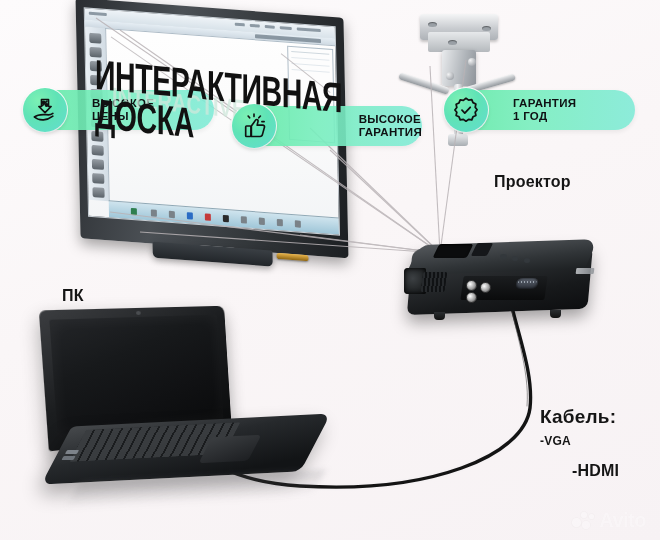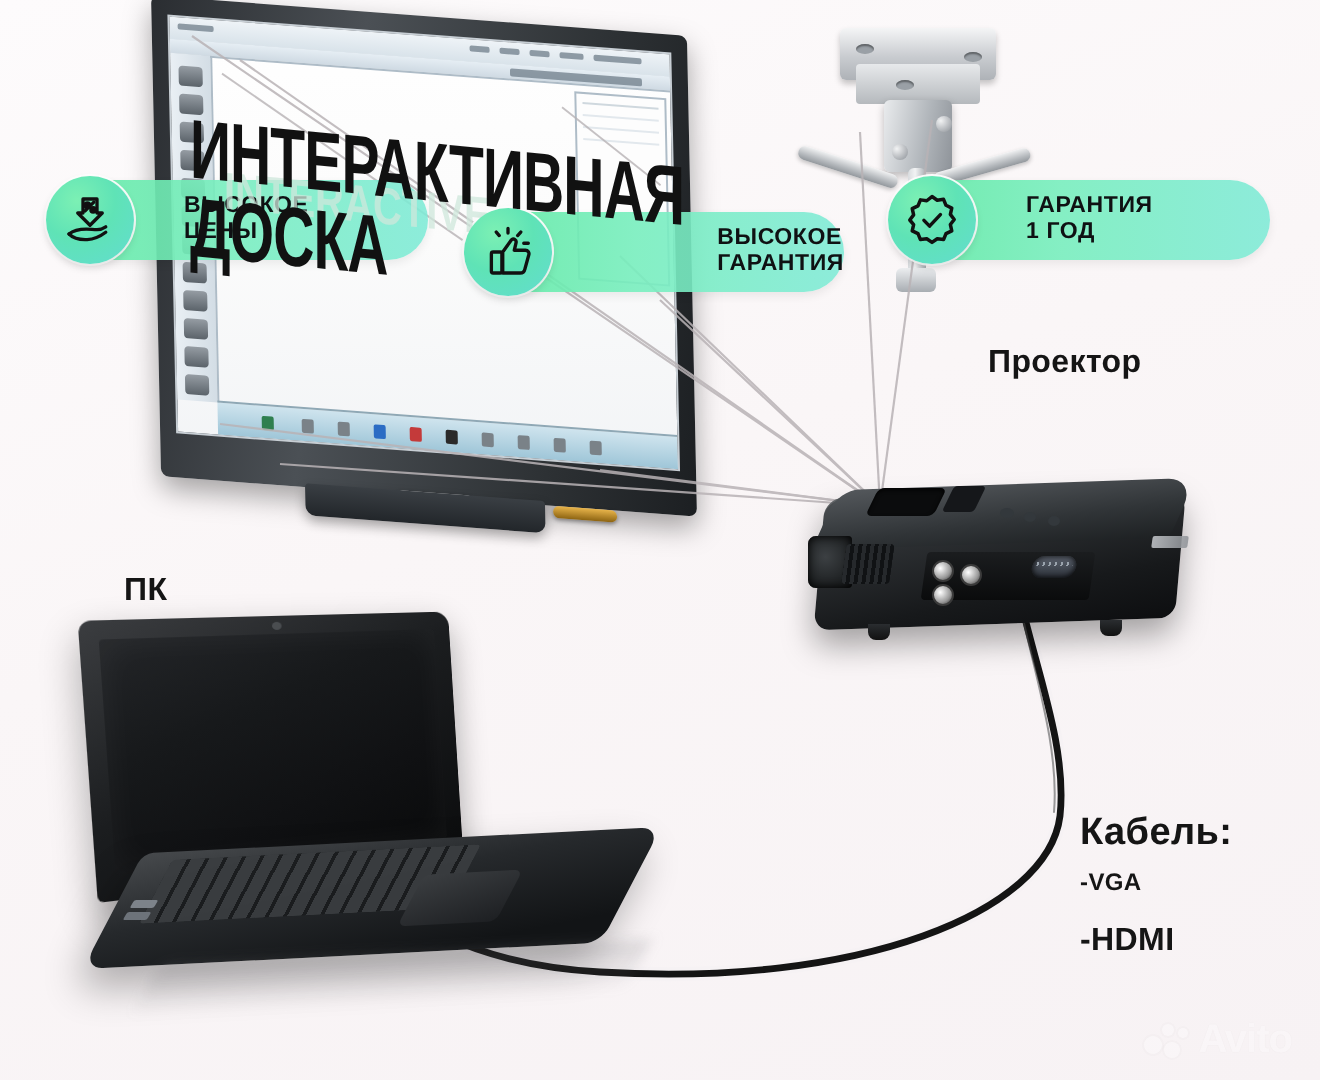--- a/index.html
+++ b/index.html
@@ -296,21 +296,21 @@
     <div class="lt-keys"></div>
     <div class="lt-pad"></div>
     <div class="lt-usb"></div>
     <div class="lt-refl"></div>
   </div>
 
   <div class="lbl" style="left:494px;top:173px;font-size:16px;">Проектор</div>
   <div class="lbl" style="left:62px;top:287px;font-size:16px;">ПК</div>
   <div class="lbl" style="left:540px;top:406px;font-size:19px;">Кабель:</div>
   <div class="lbl" style="left:540px;top:434px;font-size:12px;">-VGA</div>
-  <div class="lbl" style="left:540px;top:462px;font-size:16px;">-HDMI</div>
+  <div class="lbl" style="left:572px;top:462px;font-size:16px;">-HDMI</div>
 
   <div class="pills">
 
     <div class="pill" style="left:24px;top:8px;width:190px;">
       <div class="pill-bg" style="width:190px;"></div>
       <div class="pill-halo" style="left:-2px;top:-3px;"></div>
       <div class="ico" style="left:-1px;top:-2px;">
         <svg width="28" height="28" viewBox="0 0 32 32" fill="none" stroke="#111" stroke-width="1.9" stroke-linecap="round" stroke-linejoin="round">
           <path d="M12 4h8v8h3l-7 7-7-7h3z"></path>
           <circle cx="14.5" cy="7.5" r="1.3" fill="#111"></circle>

